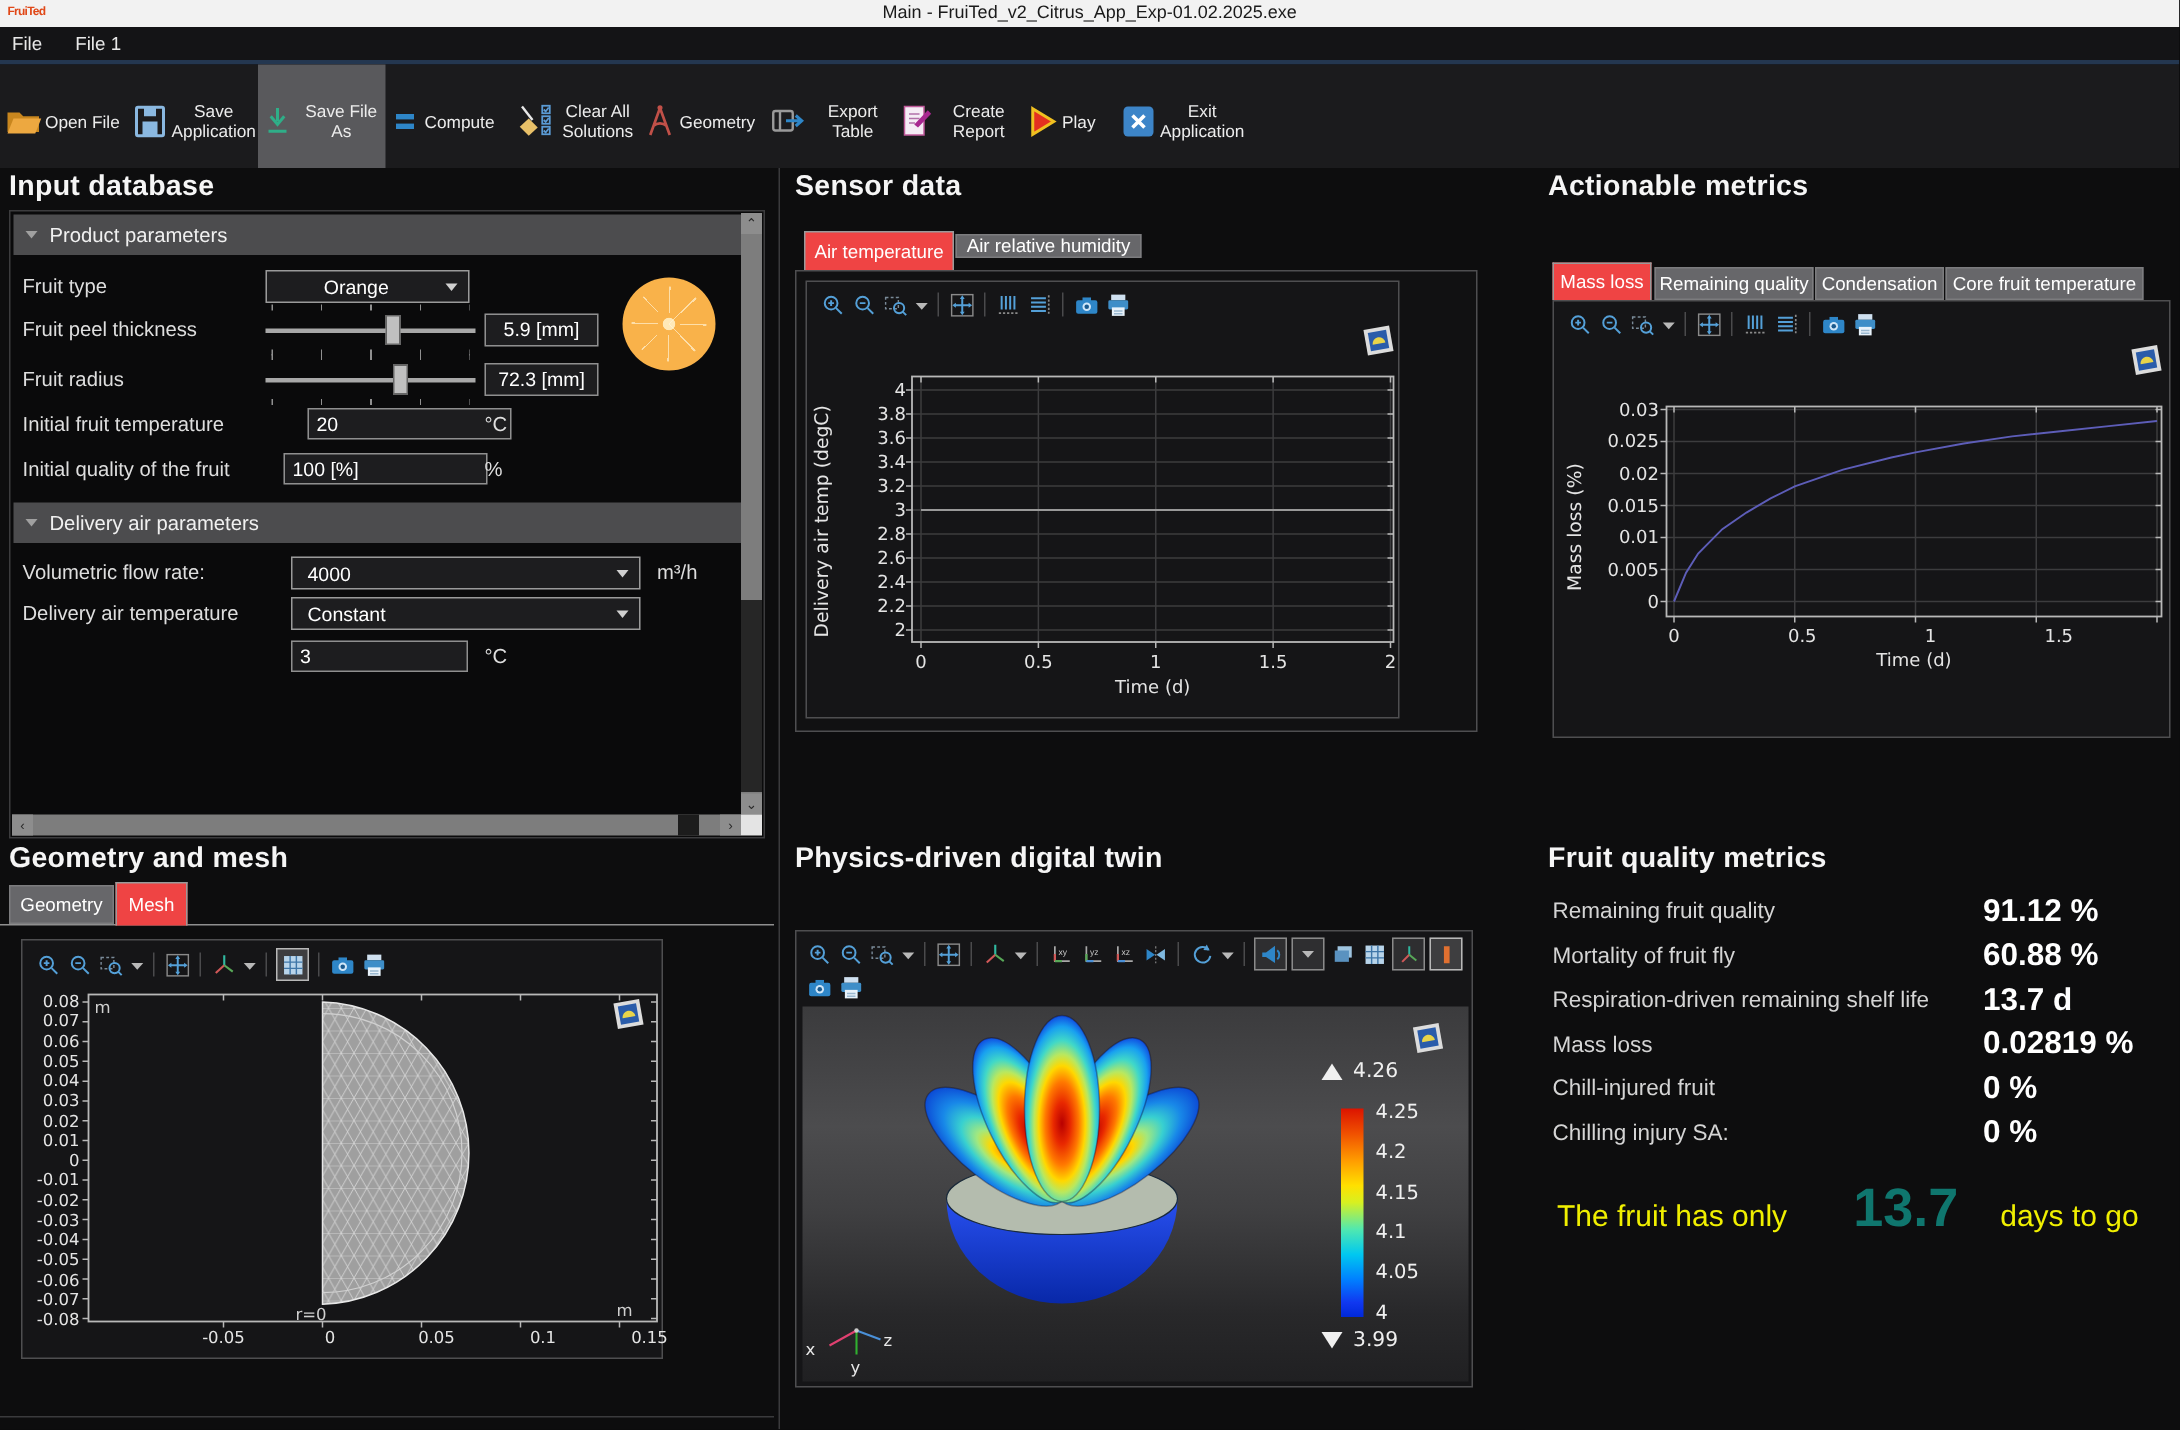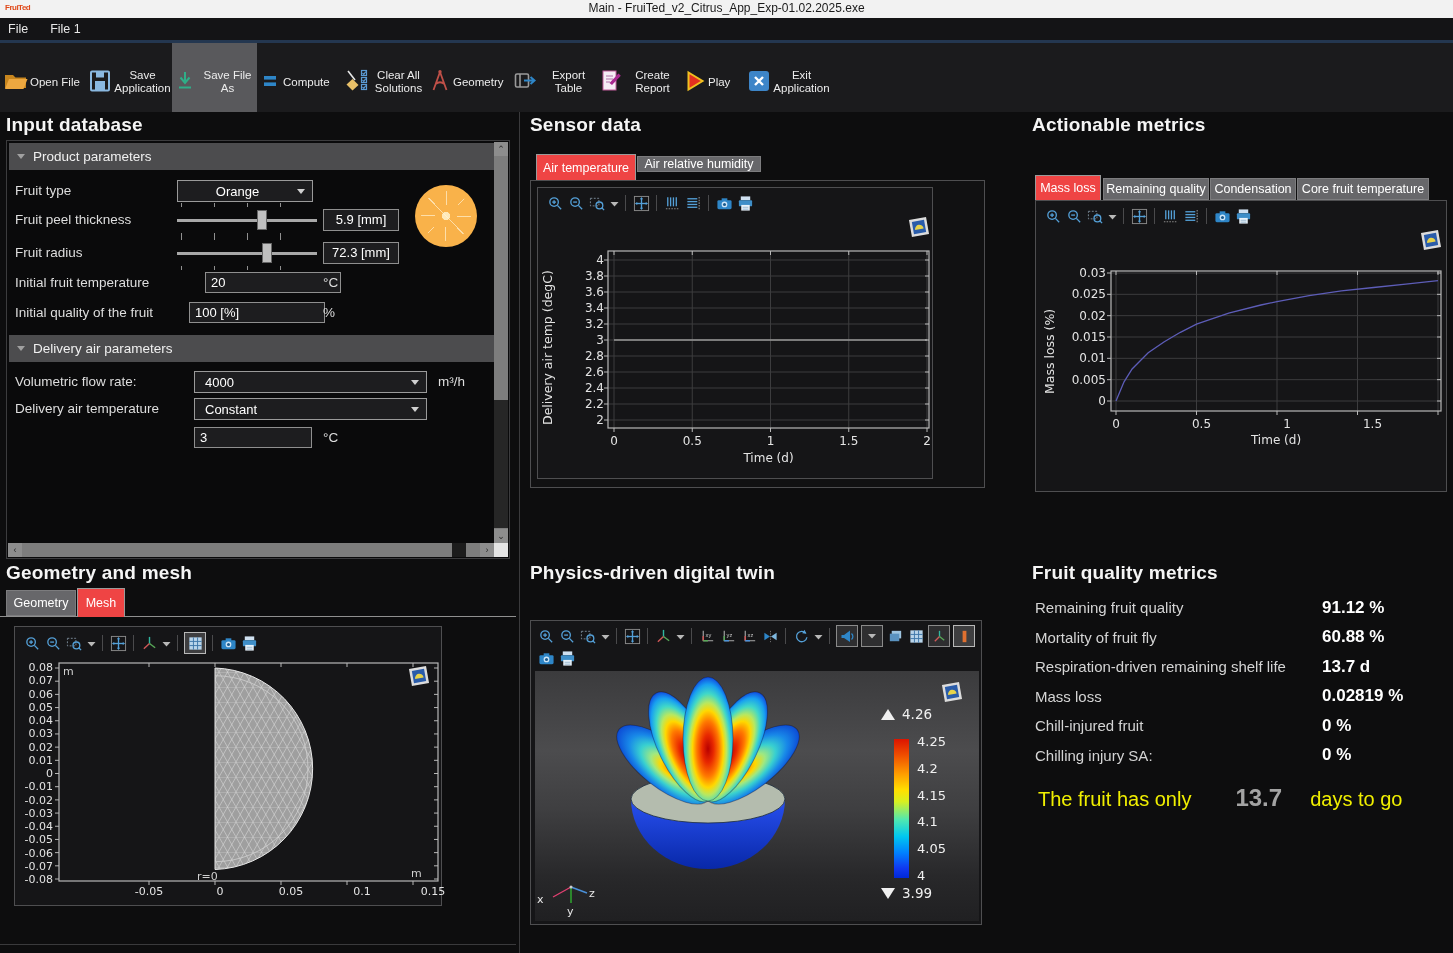--- a/index.html
+++ b/index.html
@@ -97,24 +97,24 @@
   #colorbar { position:absolute; left:359px; top:68px; width:15px; height:139px;
      background:linear-gradient(180deg,#dc1400 0%,#f05000 12%,#ff9c00 25%,#ffe000 37%,#d8f020 45%,#50e8b0 58%,#00c8f0 70%,#0080ff 82%,#1038f0 93%,#0028d8 100%); }
   #cbar-ticks { position:absolute; left:382px; top:63px; height:150px; display:flex; flex-direction:column; justify-content:space-between; font-family:"DejaVu Sans",sans-serif; font-size:13px; color:#f0f0f0; line-height:16px; }
   .cbar-mark { position:absolute; display:flex; align-items:center; gap:7px; font-family:"DejaVu Sans",sans-serif; font-size:13.5px; color:#f0f0f0; }
   .tri-up { width:0; height:0; border-left:7px solid transparent; border-right:7px solid transparent; border-bottom:11px solid #f0f0f0; }
   .tri-down { width:0; height:0; border-left:7px solid transparent; border-right:7px solid transparent; border-top:11px solid #f0f0f0; }
 
   
   .fq-row { display:flex; position:relative; height:29.5px; align-items:center; }
   .fq-row .lab { font-size:15px; color:#d4d4d4; }
-  .fq-row .val { position:absolute; left:287px; font-size:17px; font-weight:bold; color:#fff; }
+  .fq-row .val { position:absolute; left:287px; font-size:21px; font-weight:bold; color:#fff; }
   #fq-msg { position:absolute; display:flex; align-items:baseline; }
   #fq-msg .pre { font-size:20px; color:#f0ef00; }
-  #fq-msg .days { font-size:24px; font-weight:bold; color:#a3a3a3; margin-left:44px; }
+  #fq-msg .days { font-size:36px; font-weight:bold; color:#0f766e; margin-left:44px; }
   #fq-msg .suf { font-size:20px; color:#f0ef00; margin-left:28px; }
 
   .triad-label { font-family:"DejaVu Sans",sans-serif; font-size:11px; color:#e8e8e8; }
 </style>
 </head>
 <body>
 
 <div id="app">
 
   <div id="titlebar">

